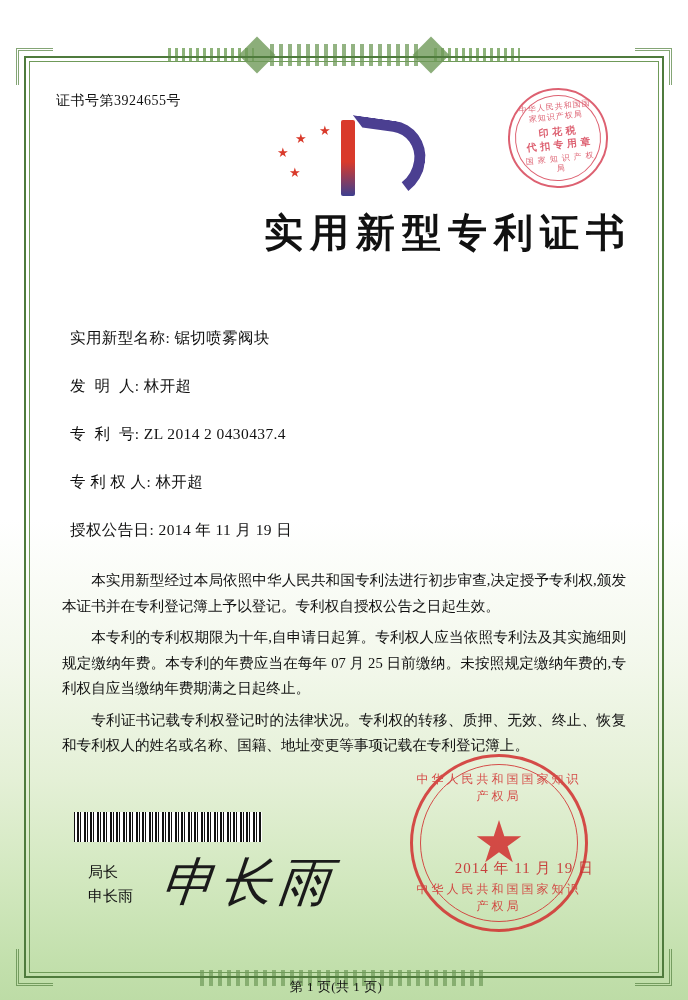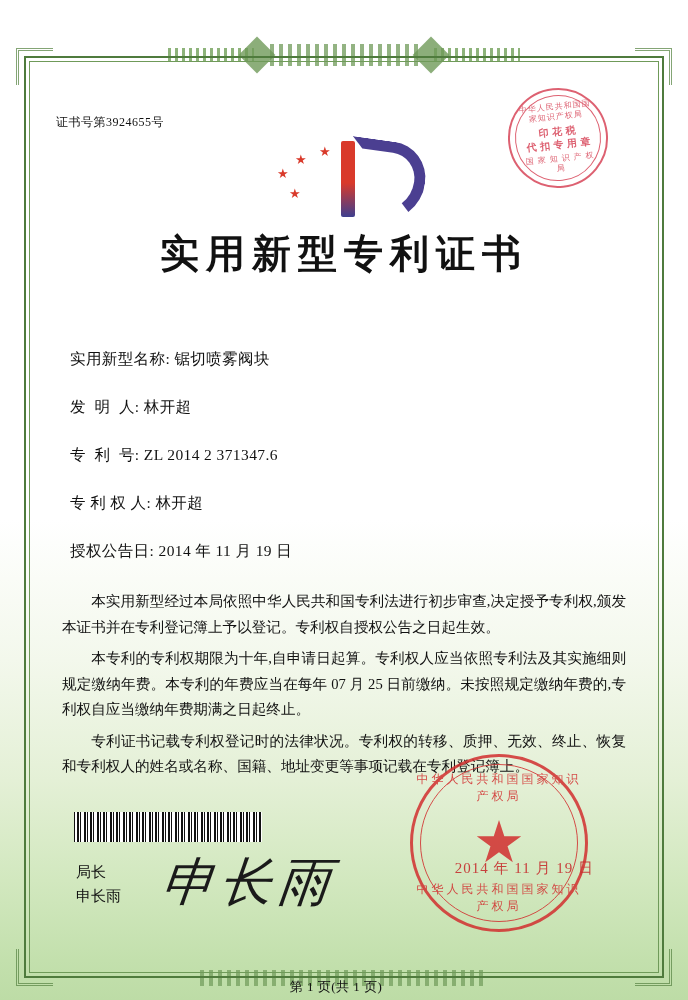--- a/index.html
+++ b/index.html
@@ -105,24 +105,24 @@
   
   .content {
     position: absolute;
     left: 56px;
     right: 56px;
     top: 78px;
     bottom: 40px;
   }
 
   .cert-no {
-    font-size: 12px;
+    font-size: 14px;
     color: #111;
     letter-spacing: .5px;
-    margin-top: 36px;
+    margin-top: 14px;
   }
 
   
   .emblem {
     position: absolute;
     right: 24px;
     top: 10px;
     width: 96px;
     height: 96px;
     border: 2px solid #d4354a;
@@ -198,21 +198,21 @@
     width: 56px;
     height: 58px;
     border: 11px solid #4b3f91;
     border-left-color: transparent;
     border-bottom-color: transparent;
     border-radius: 0 60% 70% 0;
     transform: rotate(8deg);
   }
 
   .main-title {
-    text-align: center;
+    text-align: right;
     font-size: 39px;
     font-weight: bold;
     letter-spacing: 7px;
     color: #111;
     margin-top: 4px;
     font-family: Liberation Sans, sans-serif;
   }
 
   .fields {
     margin-top: 68px;
@@ -249,21 +249,21 @@
     background:
       repeating-linear-gradient(90deg,
         #111 0px, #111 1px, #fff 1px, #fff 3px,
         #111 3px, #111 5px, #fff 5px, #fff 6px,
         #111 6px, #111 7px, #fff 7px, #fff 10px,
         #111 10px, #111 12px, #fff 12px, #fff 13px);
   }
 
   .signature-block {
     position: absolute;
-    left: 20px;
+    left: 32px;
     bottom: 52px;
     font-size: 15px;
     line-height: 1.6;
     color: #111;
   }
   .sign-script {
     position: absolute;
     left: 106px;
     bottom: 42px;
     font-size: 52px;
@@ -382,21 +382,21 @@
       <div class="field-row">
         <span class="field-label">实用新型名称:</span>
         <span class="field-value">锯切喷雾阀块</span>
       </div>
       <div class="field-row">
         <span class="field-label">发  明  人:</span>
         <span class="field-value">林开超</span>
       </div>
       <div class="field-row">
         <span class="field-label">专  利  号:</span>
-        <span class="field-value">ZL 2014 2 371347.6</span>
+        <span class="field-value">ZL 2014 2 0430437.4</span>
       </div>
       <div class="field-row">
         <span class="field-label">专 利 权 人:</span>
         <span class="field-value">林开超</span>
       </div>
       <div class="field-row">
         <span class="field-label">授权公告日:</span>
         <span class="field-value">2014 年 11 月 19 日</span>
       </div>
     </div>

